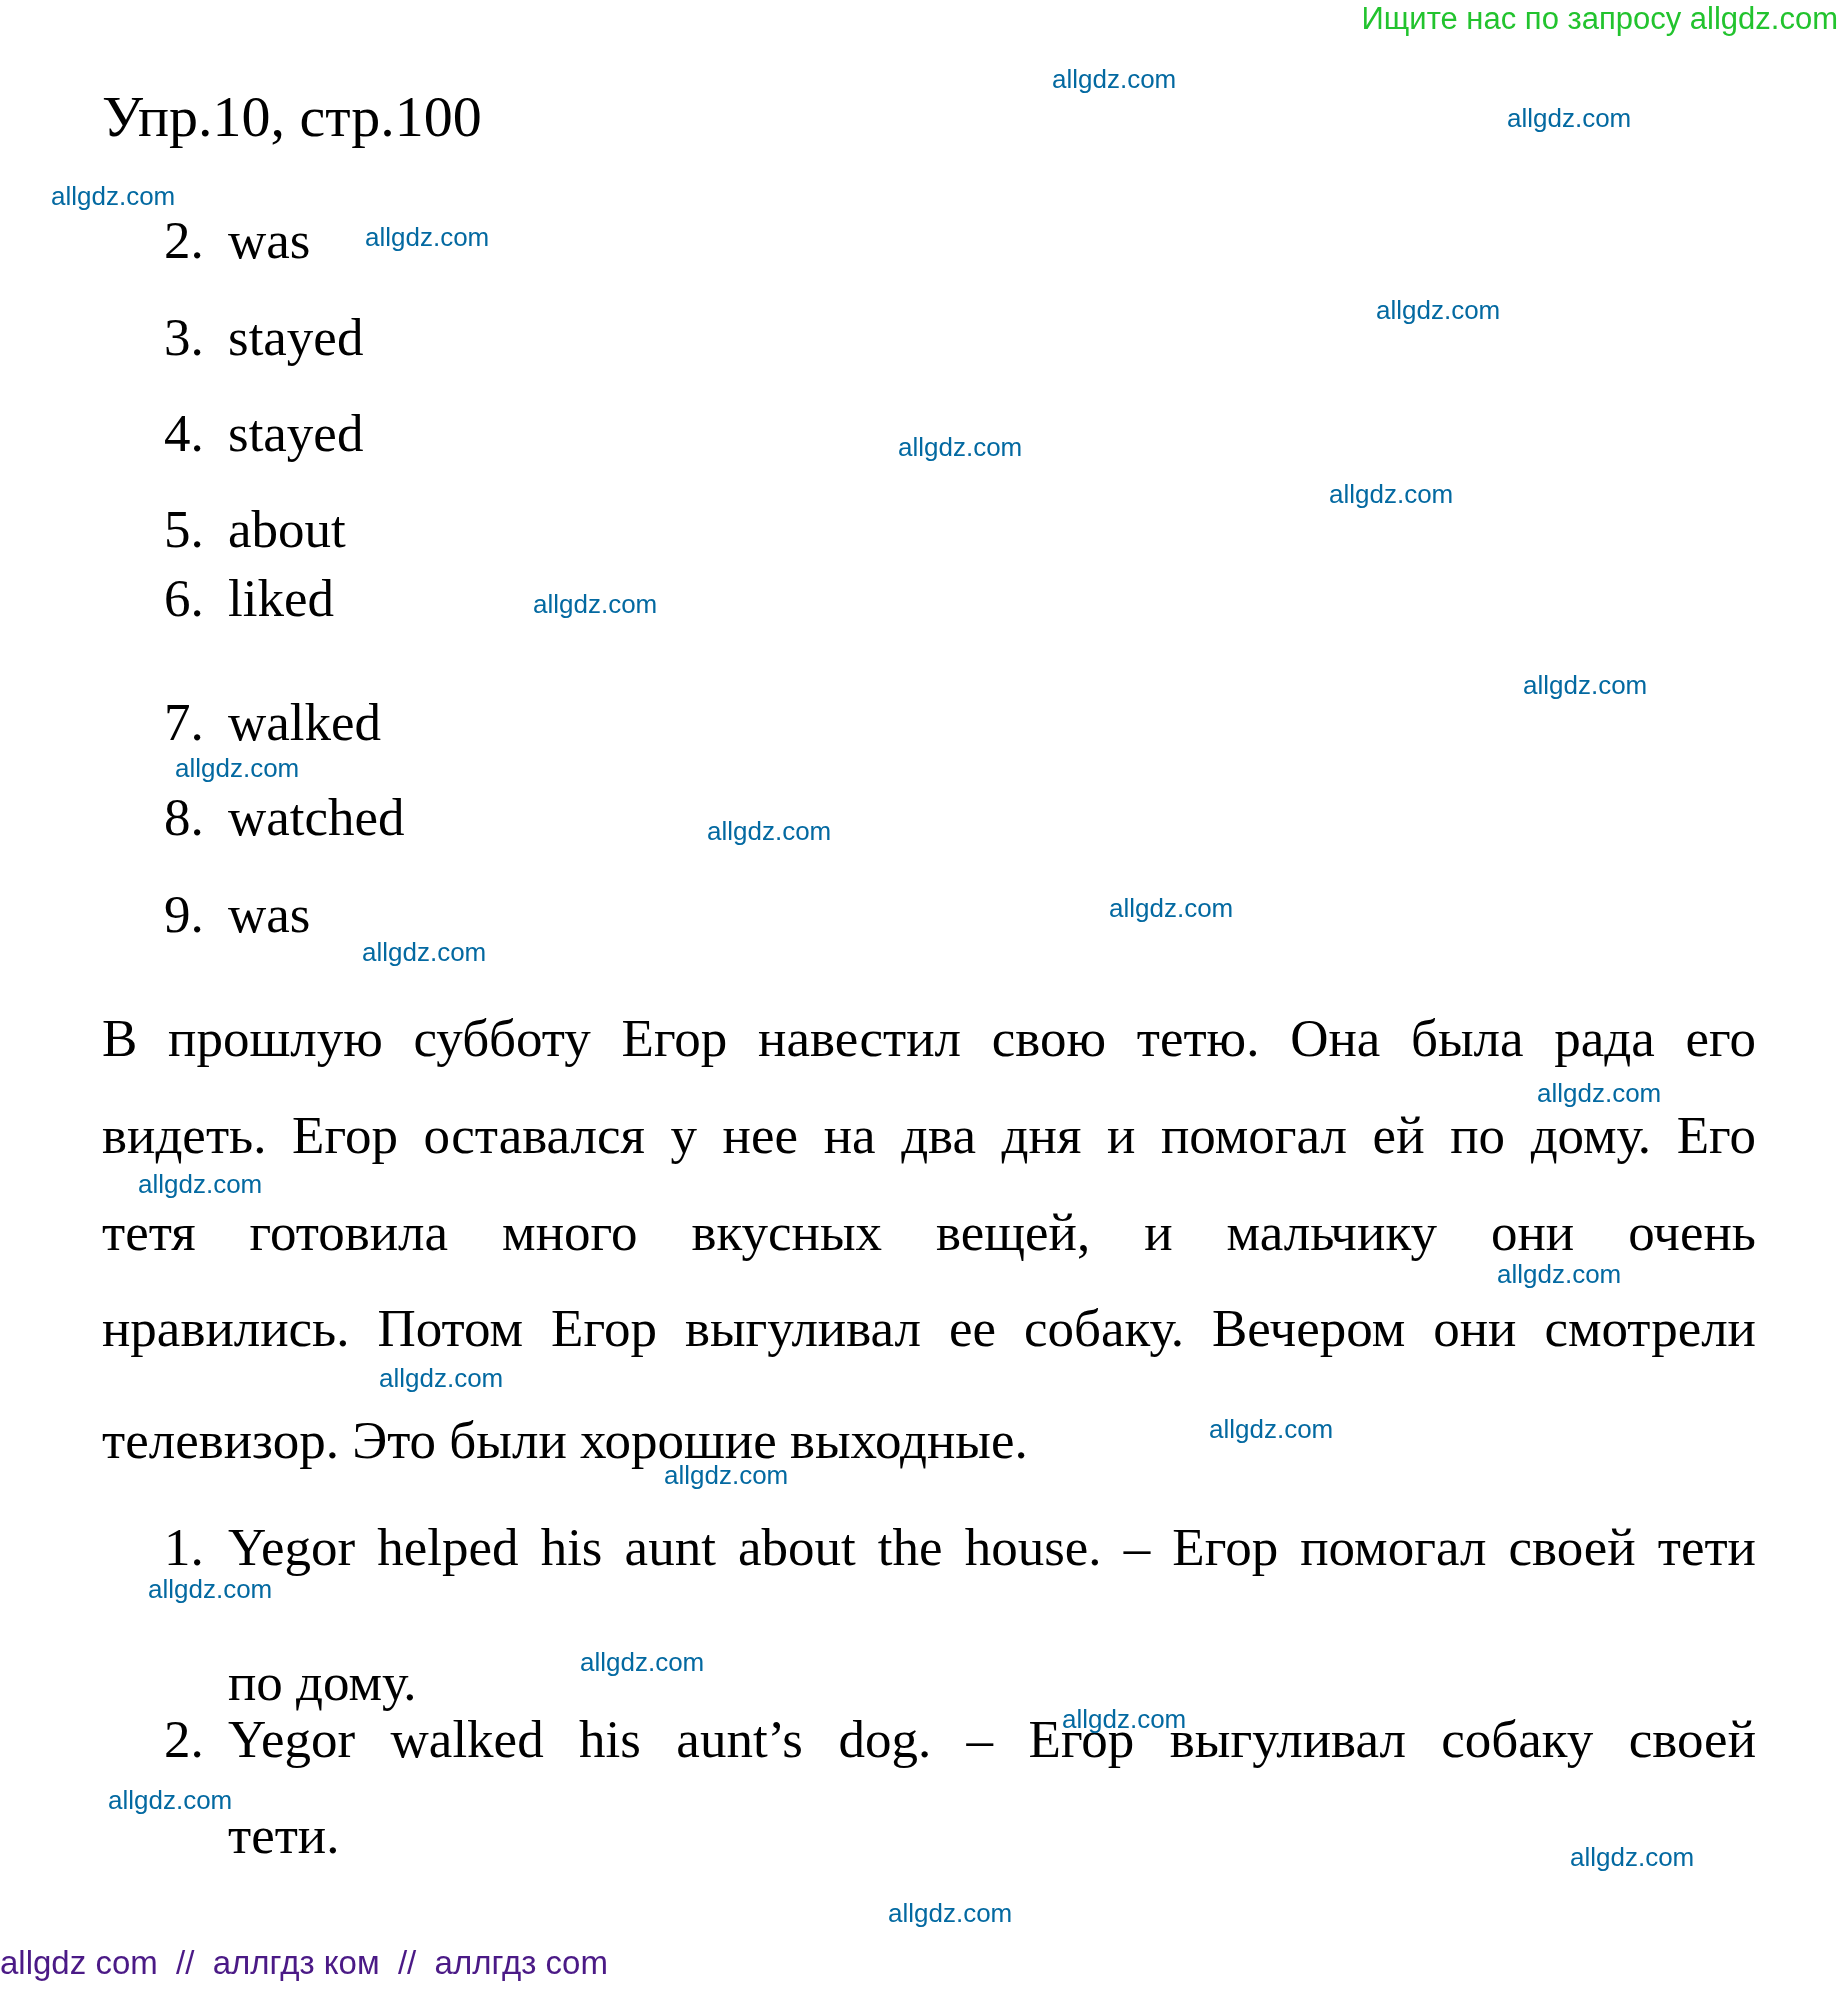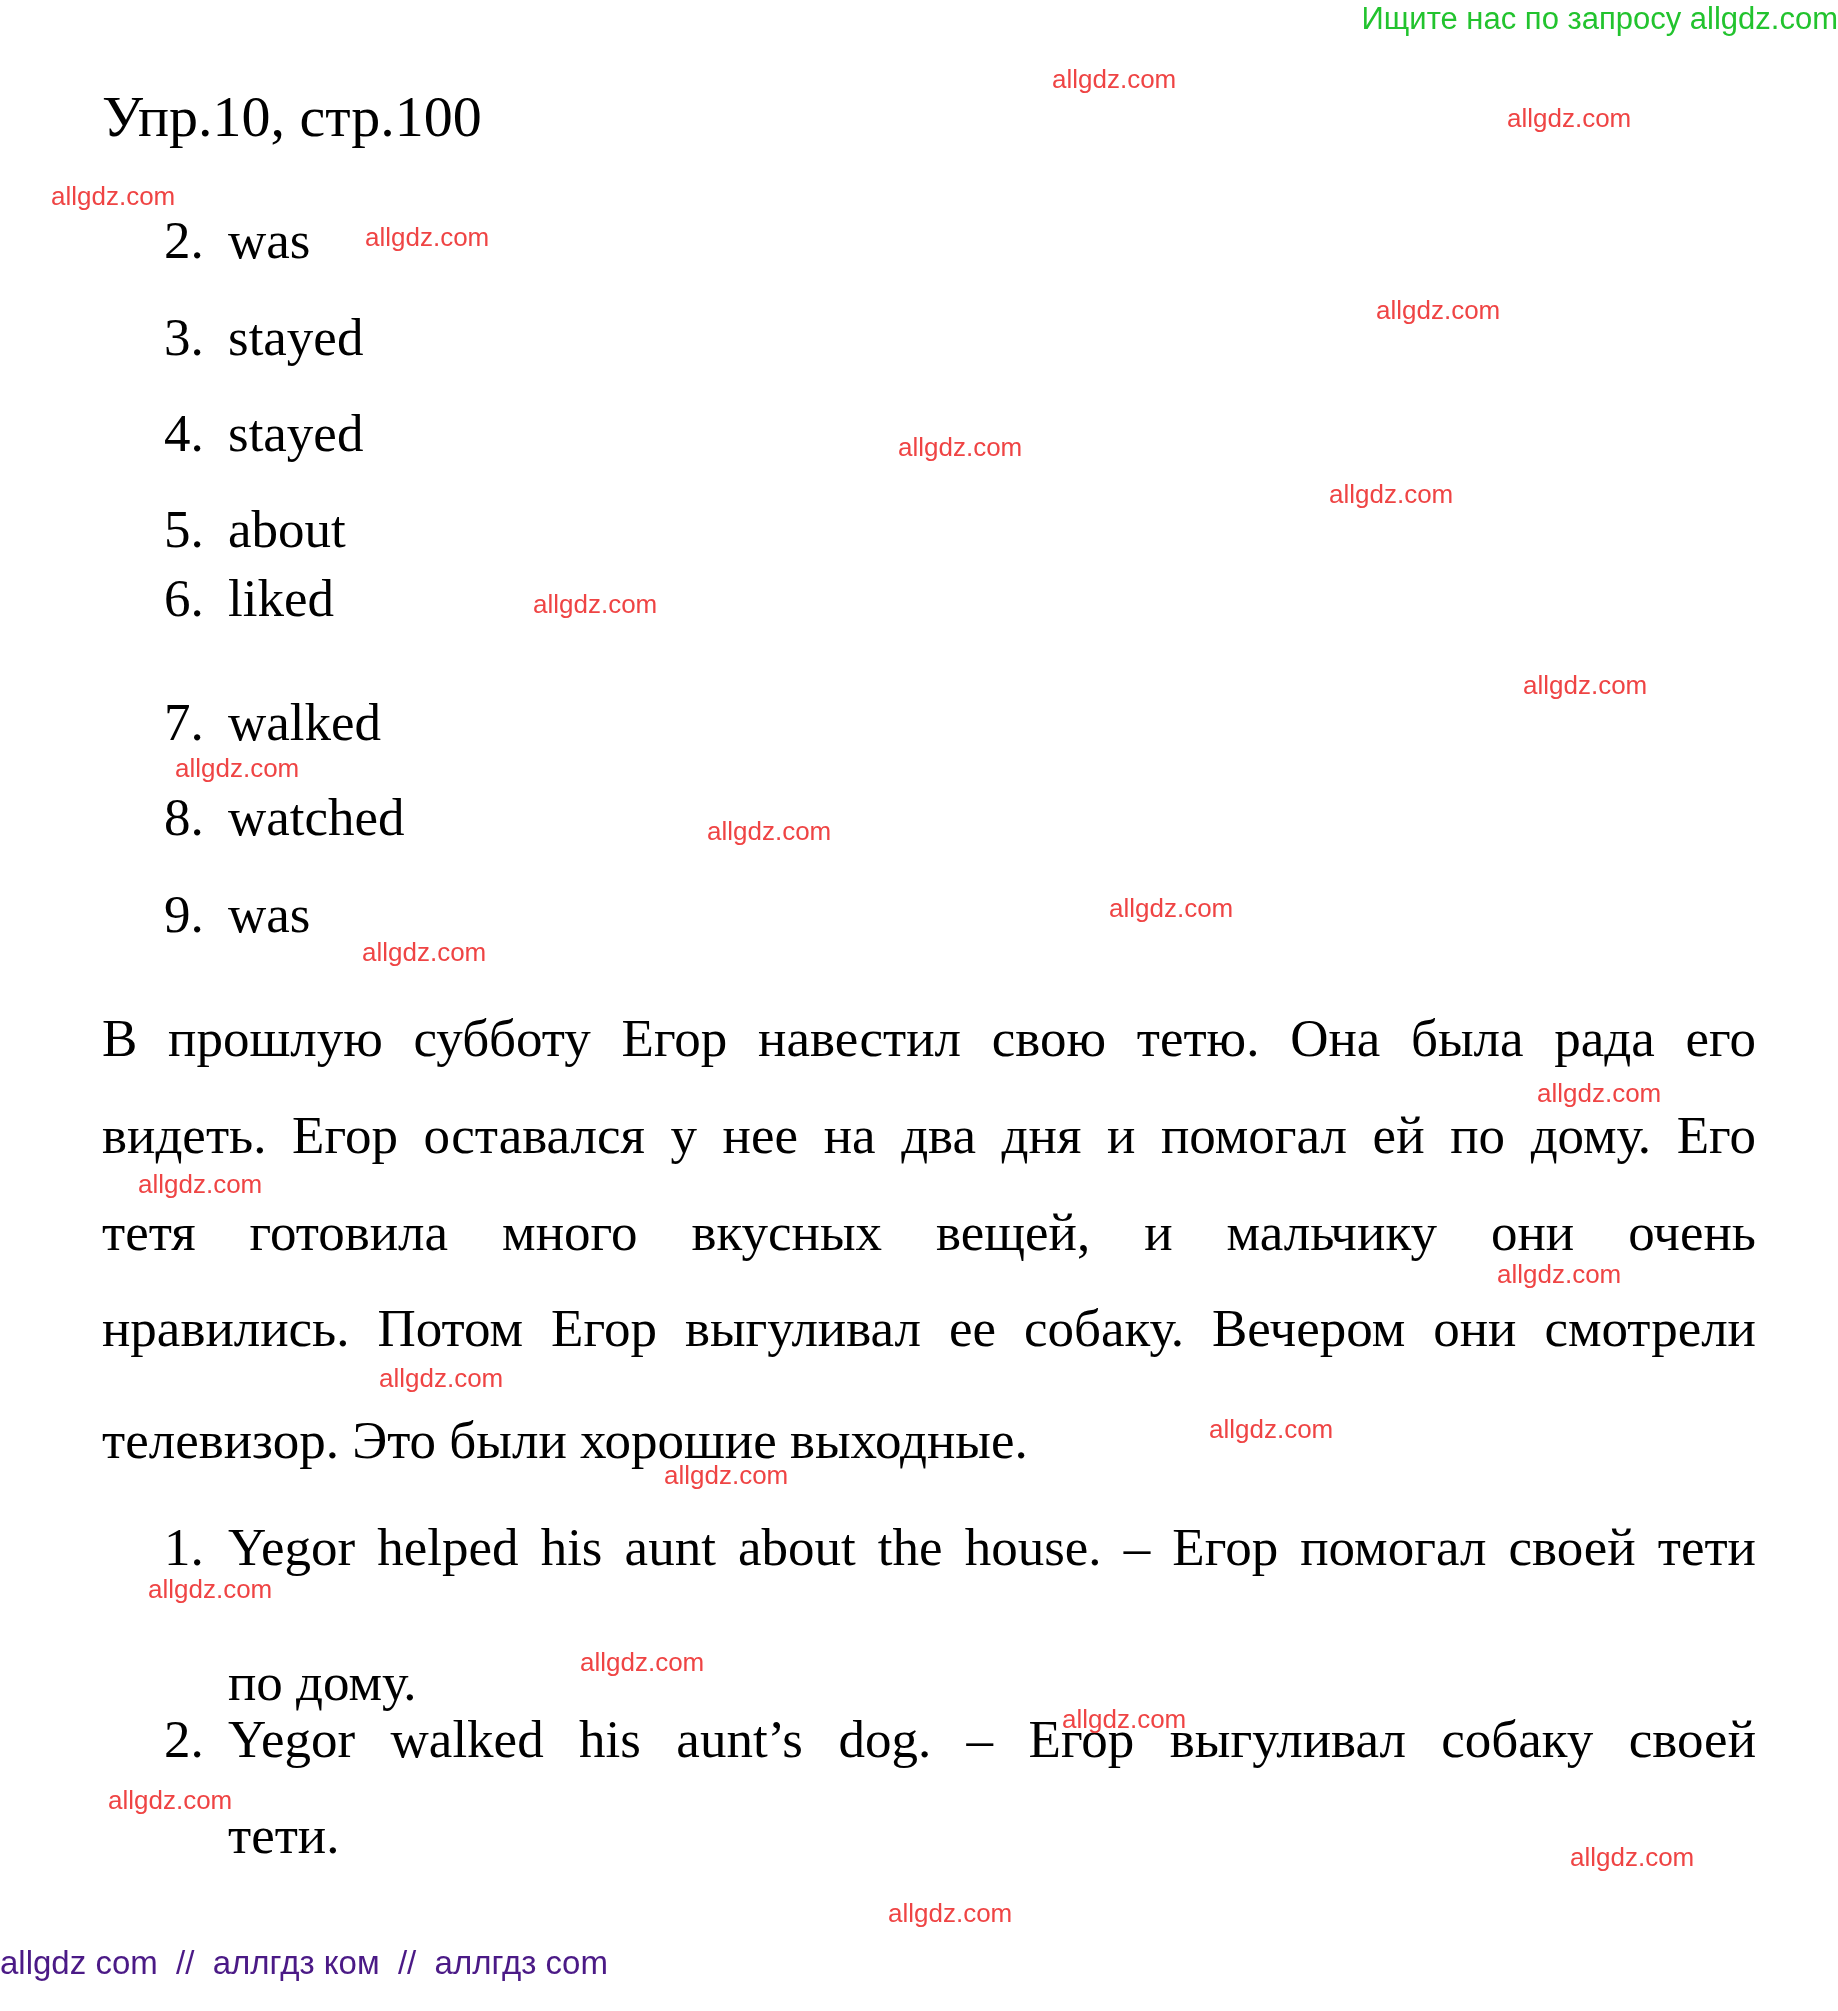--- a/index.html
+++ b/index.html
@@ -9,21 +9,21 @@
   .abs { position:absolute; white-space:nowrap; }
   .banner { left:0; width:1838px; top:0; text-align:right; font-size:31px; line-height:37px; color:#22c32e; }
   .title { left:102px; top:83px; font-size:58px; line-height:68px; }
   .li { position:absolute; left:164px; font-size:53px; line-height:61px; }
   .li .num { display:inline-block; width:64px; }
   .para { position:absolute; left:102px; width:1654px; font-size:53px; line-height:61px; text-align:justify; text-align-last:justify; }
   .para.last { text-align-last:left;margin-top:16px; }
   .sent { position:absolute; left:164px; width:1592px; font-size:53px; line-height:61px; text-align:justify; text-align-last:justify; }
   .sent .num { display:inline-block; width:64px; }
   .cont { position:absolute; left:228px; font-size:53px; line-height:61px; }
-  .wm { position:absolute; font-size:26px; line-height:30.5px; color:#ef4444; white-space:nowrap; }
+  .wm { position:absolute; font-size:26px; line-height:30.5px; color:#0369a1; white-space:nowrap; }
   .footer { left:0; width:1838px; top:1943px; text-align:left; font-size:33px; line-height:39px; color:#4b1a86; }
 </style>
 </head>
 <body>
 
 <div class="abs banner sans">Ищите нас по запросу allgdz.com</div>
 
 <div class="abs title serif">Упр.10, стр.100</div>
 
 <div>

